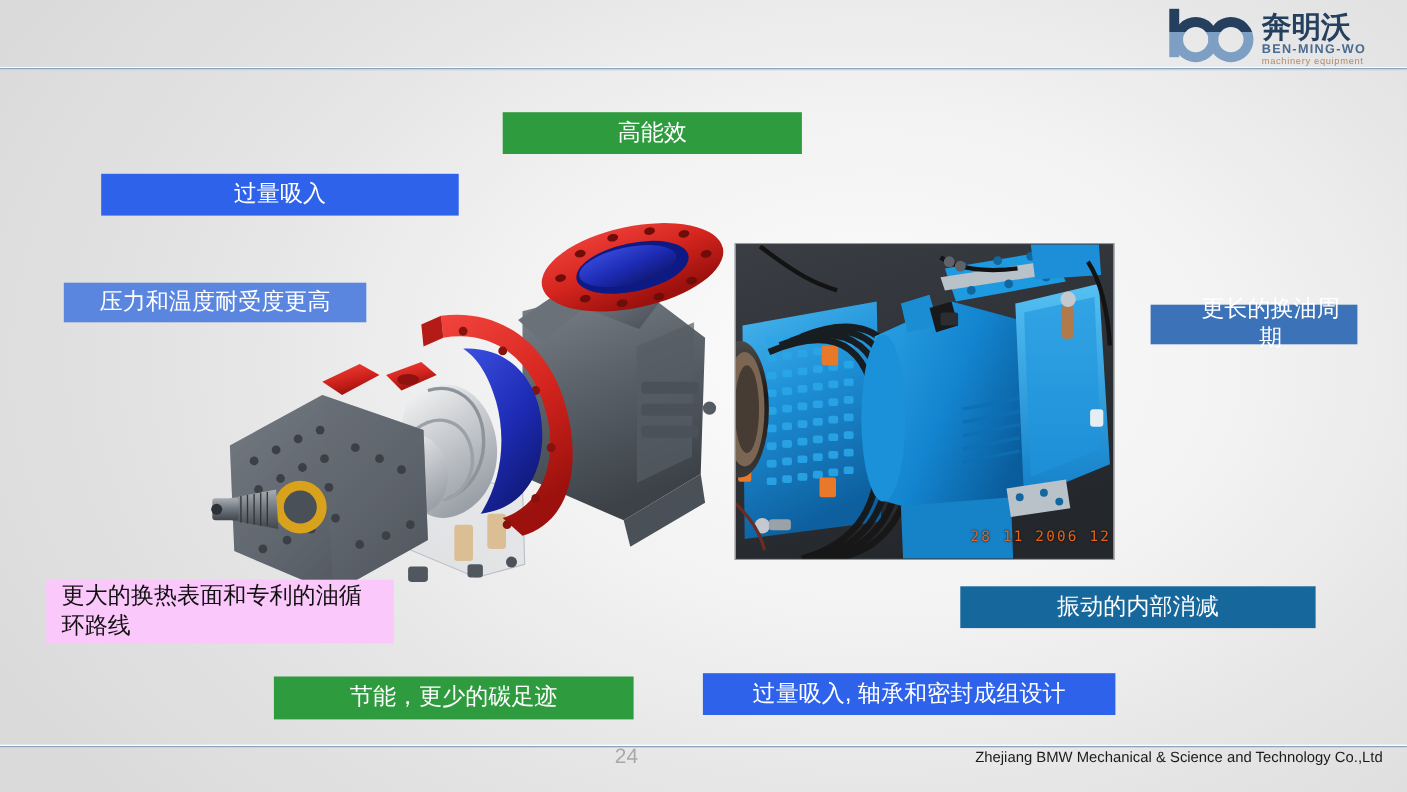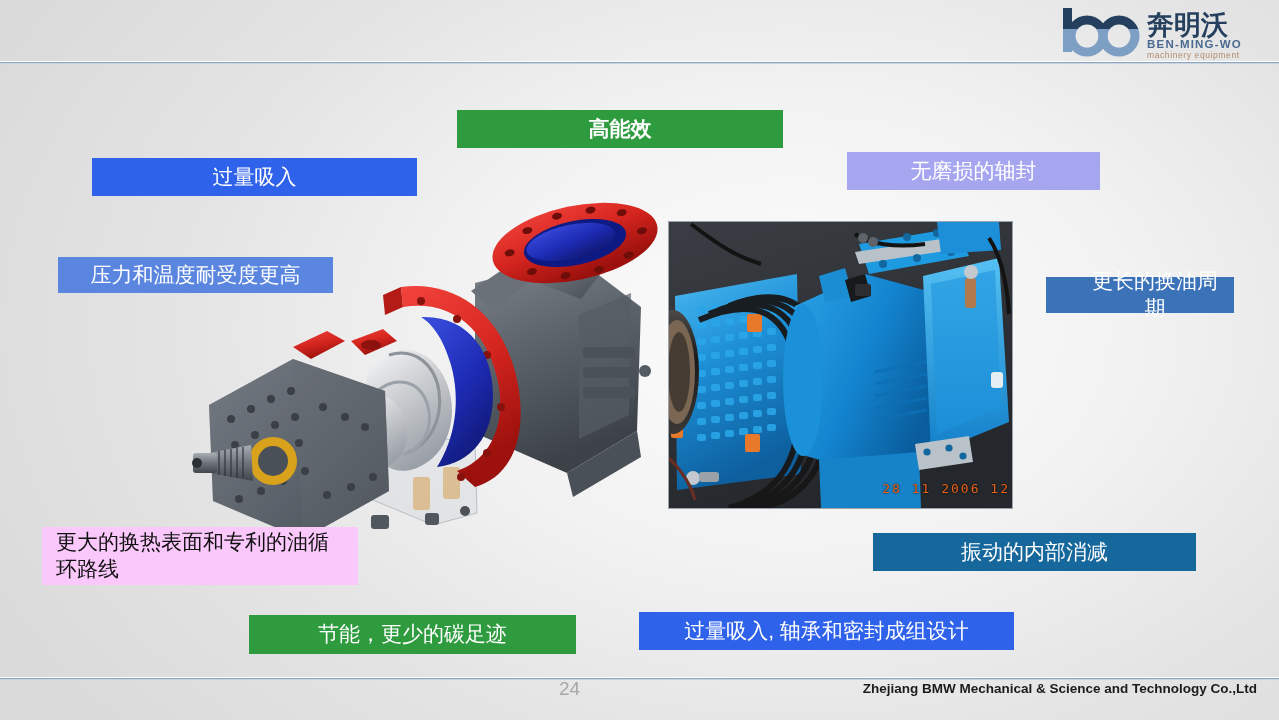--- a/index.html
+++ b/index.html
@@ -49,39 +49,39 @@
     position:absolute;box-sizing:border-box;
     display:flex;align-items:center;justify-content:center;
     font-size:21px;line-height:1.28;
     text-align:center;
     padding:6px 14px;
     white-space:pre-wrap;
   }
   .lb-white{color:#ffffff;}
   .lb-black{color:#111111;margin-left:12px;}
 
-  #lbl-efficiency  {left:457px;top:110px;width:326px;height:38px;background:#2e9b3e;font-weight:bold;}
+  #lbl-efficiency  {left:457px;top:102px;width:272px;height:38px;background:#2e9b3e;}
   #lbl-intake      {left:92px; top:158px;width:325px;height:38px;background:#2f62ea;}
   #lbl-seal        {left:847px;top:152px;width:253px;height:38px;background:#a6a6f0;}
   #lbl-pressure    {left:58px; top:257px;width:275px;height:36px;background:#5b86e0;}
   #lbl-oilcycle    {left:1046px;top:277px;width:188px;height:36px;background:#3b72b8;padding-left:44px;}
   #lbl-heat        {left:30px; top:527px;width:316px;height:58px;background:#fbc8fb;
                     justify-content:flex-start;text-align:left;font-size:21px;}
   #lbl-vibration   {left:873px;top:533px;width:323px;height:38px;background:#16679c;}
   #lbl-energy      {left:249px;top:615px;width:327px;height:39px;background:#2e9b3e;}
   #lbl-maintenance {left:639px;top:612px;width:375px;height:38px;background:#2f62ea;}
 
   
   #page-number{
     position:absolute;left:0;top:678px;width:1139px;
     text-align:center;color:#a8a8a8;font-size:19px;
   }
   #footer-company{
     position:absolute;right:22px;top:681px;
-    color:#1b1b1b;font-size:13.5px;font-weight:bold;white-space:nowrap;
+    color:#1b1b1b;font-size:13.5px;font-weight:normal;white-space:nowrap;
   }
 </style>
 </head>
 <body>
 
 <div id="slide">
 
   <div class="rule" id="rule-top"></div>
 
   <div id="logo">
@@ -420,21 +420,20 @@
       <rect x="30" y="250" width="20" height="10" rx="3" fill="#9aa2a8"></rect>
       <path d="M0 236 C14 250 22 262 26 278" fill="none" stroke="#6a2d22" stroke-width="3"></path>
     </svg>
     <div class="ts">28 11 2006 12</div>
   </div>
 
   <div class="label lb-white" id="lbl-efficiency">高能效</div>
 
   <div class="label lb-white" id="lbl-intake">过量吸入</div>
 
-  <div class="label lb-white" id="lbl-seal">无磨损的轴封</div>
 
   <div class="label lb-white" id="lbl-pressure">压力和温度耐受度更高</div>
 
   <div class="label lb-white" id="lbl-oilcycle">更长的换油周期</div>
 
   <div class="label lb-black" id="lbl-heat">更大的换热表面和专利的油循环路线</div>
 
   <div class="label lb-white" id="lbl-vibration">振动的内部消减</div>
 
   <div class="label lb-white" id="lbl-energy">节能，更少的碳足迹</div>

